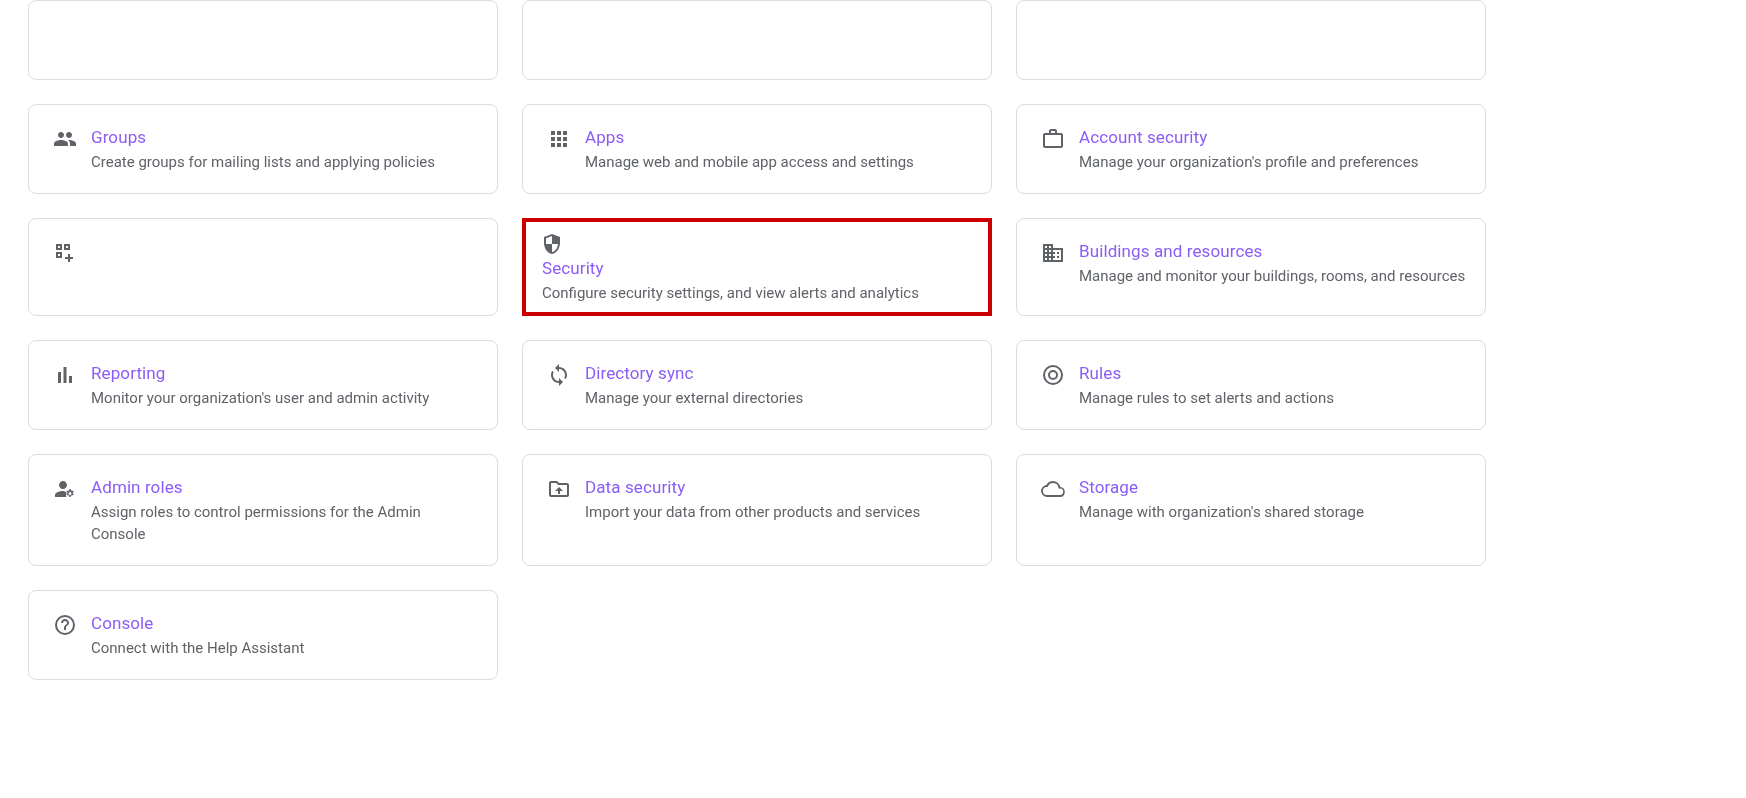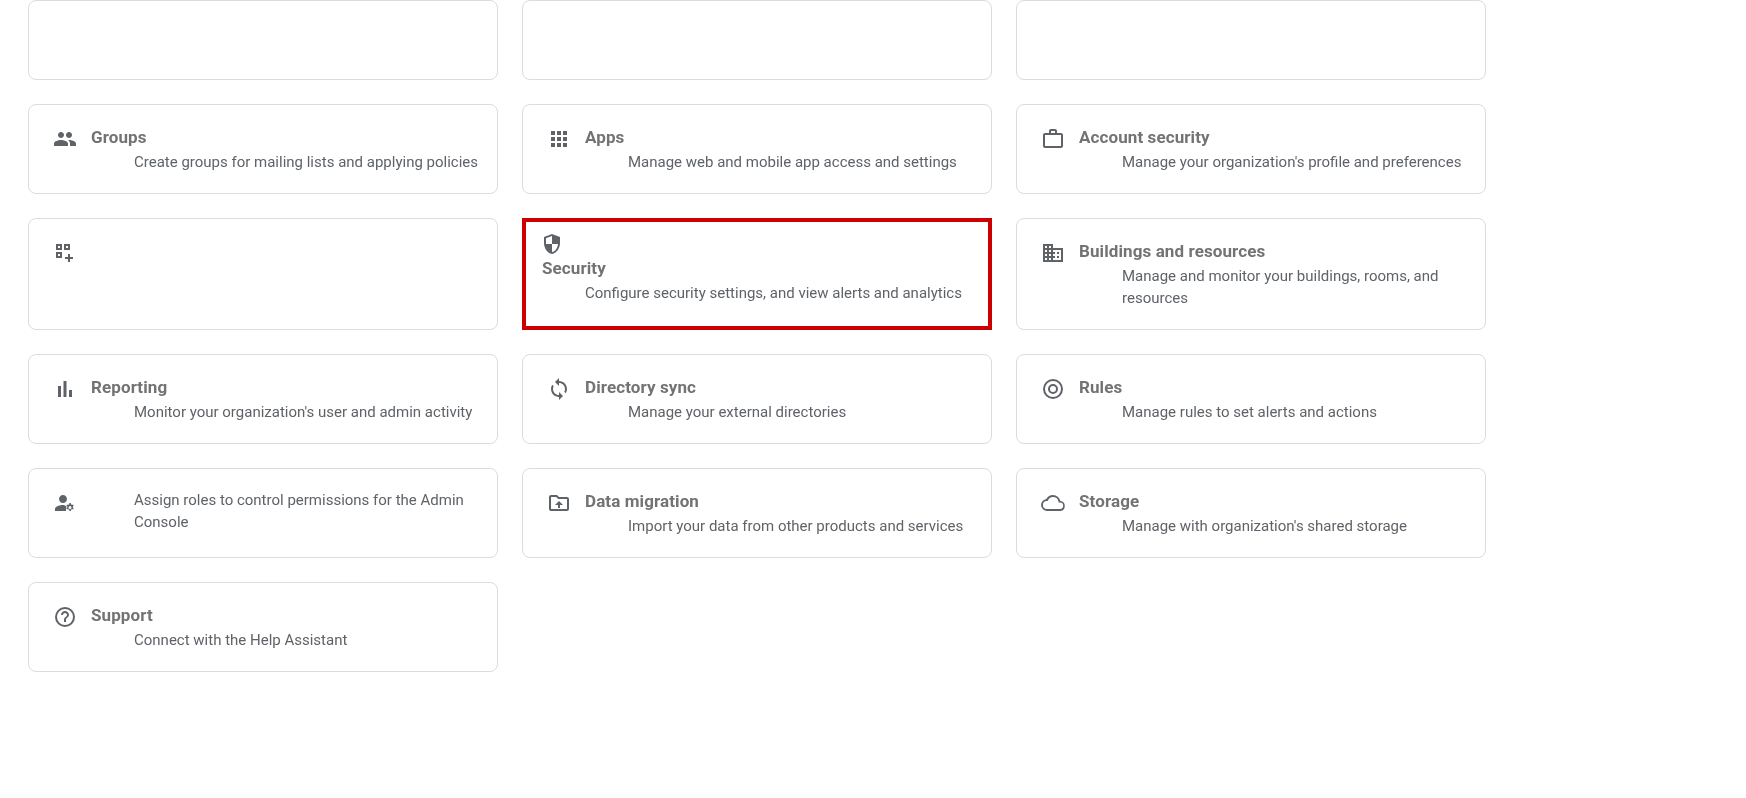--- a/index.html
+++ b/index.html
@@ -45,31 +45,30 @@
     padding-top: 2px;
   }
   .icon-box svg {
     width: 24px;
     height: 24px;
     fill: #5f6368;
   }
   .txt { flex: 1; padding-left: 8px; }
   .title {
     font-size: 17px;
-    font-weight: 700;
-    color: #737373;
+    font-weight: 400;
+    color: #8b5cf6;
     line-height: 24px;
     margin-bottom: 2px;
     letter-spacing: .1px;
   }
   .desc {
     font-size: 15px;
     color: #5f6368;
     line-height: 22px;
-    margin-left: 43px;
   }
   .placeholder {
     grid-column: span 1;
   }
 </style>
 </head>
 <body>
 
 <div class="grid">
 
@@ -184,32 +183,33 @@
     </div>
   </div>
 
   <div class="card">
     <div class="icon-box">
       <svg viewBox="0 0 24 24">
           <path d="M10 12c2.21 0 4-1.79 4-4s-1.79-4-4-4-4 1.79-4 4 1.79 4 4 4zm0 2c-2.67 0-8 1.34-8 4v2h11.2a6 6 0 0 1-.2-1.5 6 6 0 0 1 .68-2.77C12.42 14.5 11.1 14 10 14zm10.8 3.2-.9-.5a3.2 3.2 0 0 0 0-1.4l.9-.5-.8-1.4-.9.5a3.2 3.2 0 0 0-1.2-.7V12h-1.6v1.2c-.45.15-.86.39-1.2.7l-.9-.5-.8 1.4.9.5a3.2 3.2 0 0 0 0 1.4l-.9.5.8 1.4.9-.5c.34.31.75.55 1.2.7V20h1.6v-1.2c.45-.15.86-.39 1.2-.7l.9.5.8-1.4zM17 18a1.5 1.5 0 1 1 0-3 1.5 1.5 0 0 1 0 3z"></path>
         </svg>
     </div>
     <div class="txt">
+      <div class="title">Admin roles</div>
       <div class="desc">Assign roles to control permissions for the Admin Console</div>
     </div>
   </div>
 
   <div class="card">
     <div class="icon-box">
       <svg viewBox="0 0 24 24">
           <path d="M20 6h-8l-2-2H4c-1.1 0-2 .9-2 2v12c0 1.1.9 2 2 2h16c1.1 0 2-.9 2-2V8c0-1.1-.9-2-2-2zm0 12H4V6h5.17l2 2H20v10zm-8-8-4 4h3v3h2v-3h3l-4-4z"></path>
         </svg>
     </div>
     <div class="txt">
-      <div class="title">Data migration</div>
+      <div class="title">Data security</div>
       <div class="desc">Import your data from other products and services</div>
     </div>
   </div>
 
   <div class="card">
     <div class="icon-box">
       <svg viewBox="0 0 24 24">
           <path d="M19.35 10.04A7.49 7.49 0 0 0 12 4a7.5 7.5 0 0 0-6.65 4.04A6 6 0 0 0 6 20h13a5 5 0 0 0 .35-9.96zM19 18H6a4 4 0 0 1-.44-7.98l1.07-.06.5-.94A5.5 5.5 0 0 1 12 6a5.5 5.5 0 0 1 5.35 4.22l.3 1.17 1.2.09A3 3 0 0 1 19 18z"></path>
         </svg>
     </div>
@@ -219,20 +219,20 @@
     </div>
   </div>
 
   <div class="card">
     <div class="icon-box">
       <svg viewBox="0 0 24 24">
           <path d="M12 2a10 10 0 1 0 0 20 10 10 0 0 0 0-20zm0 18a8 8 0 1 1 0-16 8 8 0 0 1 0 16zm-1-5h2v2h-2v-2zm1-9c-2.21 0-4 1.79-4 4h2c0-1.1.9-2 2-2s2 .9 2 2c0 2-3 1.75-3 5h2c0-2.25 3-2.5 3-5 0-2.21-1.79-4-4-4z"></path>
         </svg>
     </div>
     <div class="txt">
-      <div class="title">Support</div>
+      <div class="title">Console</div>
       <div class="desc">Connect with the Help Assistant</div>
     </div>
   </div>
 
   <div class="placeholder"></div>
 
 </div>
 
 </body></html>

